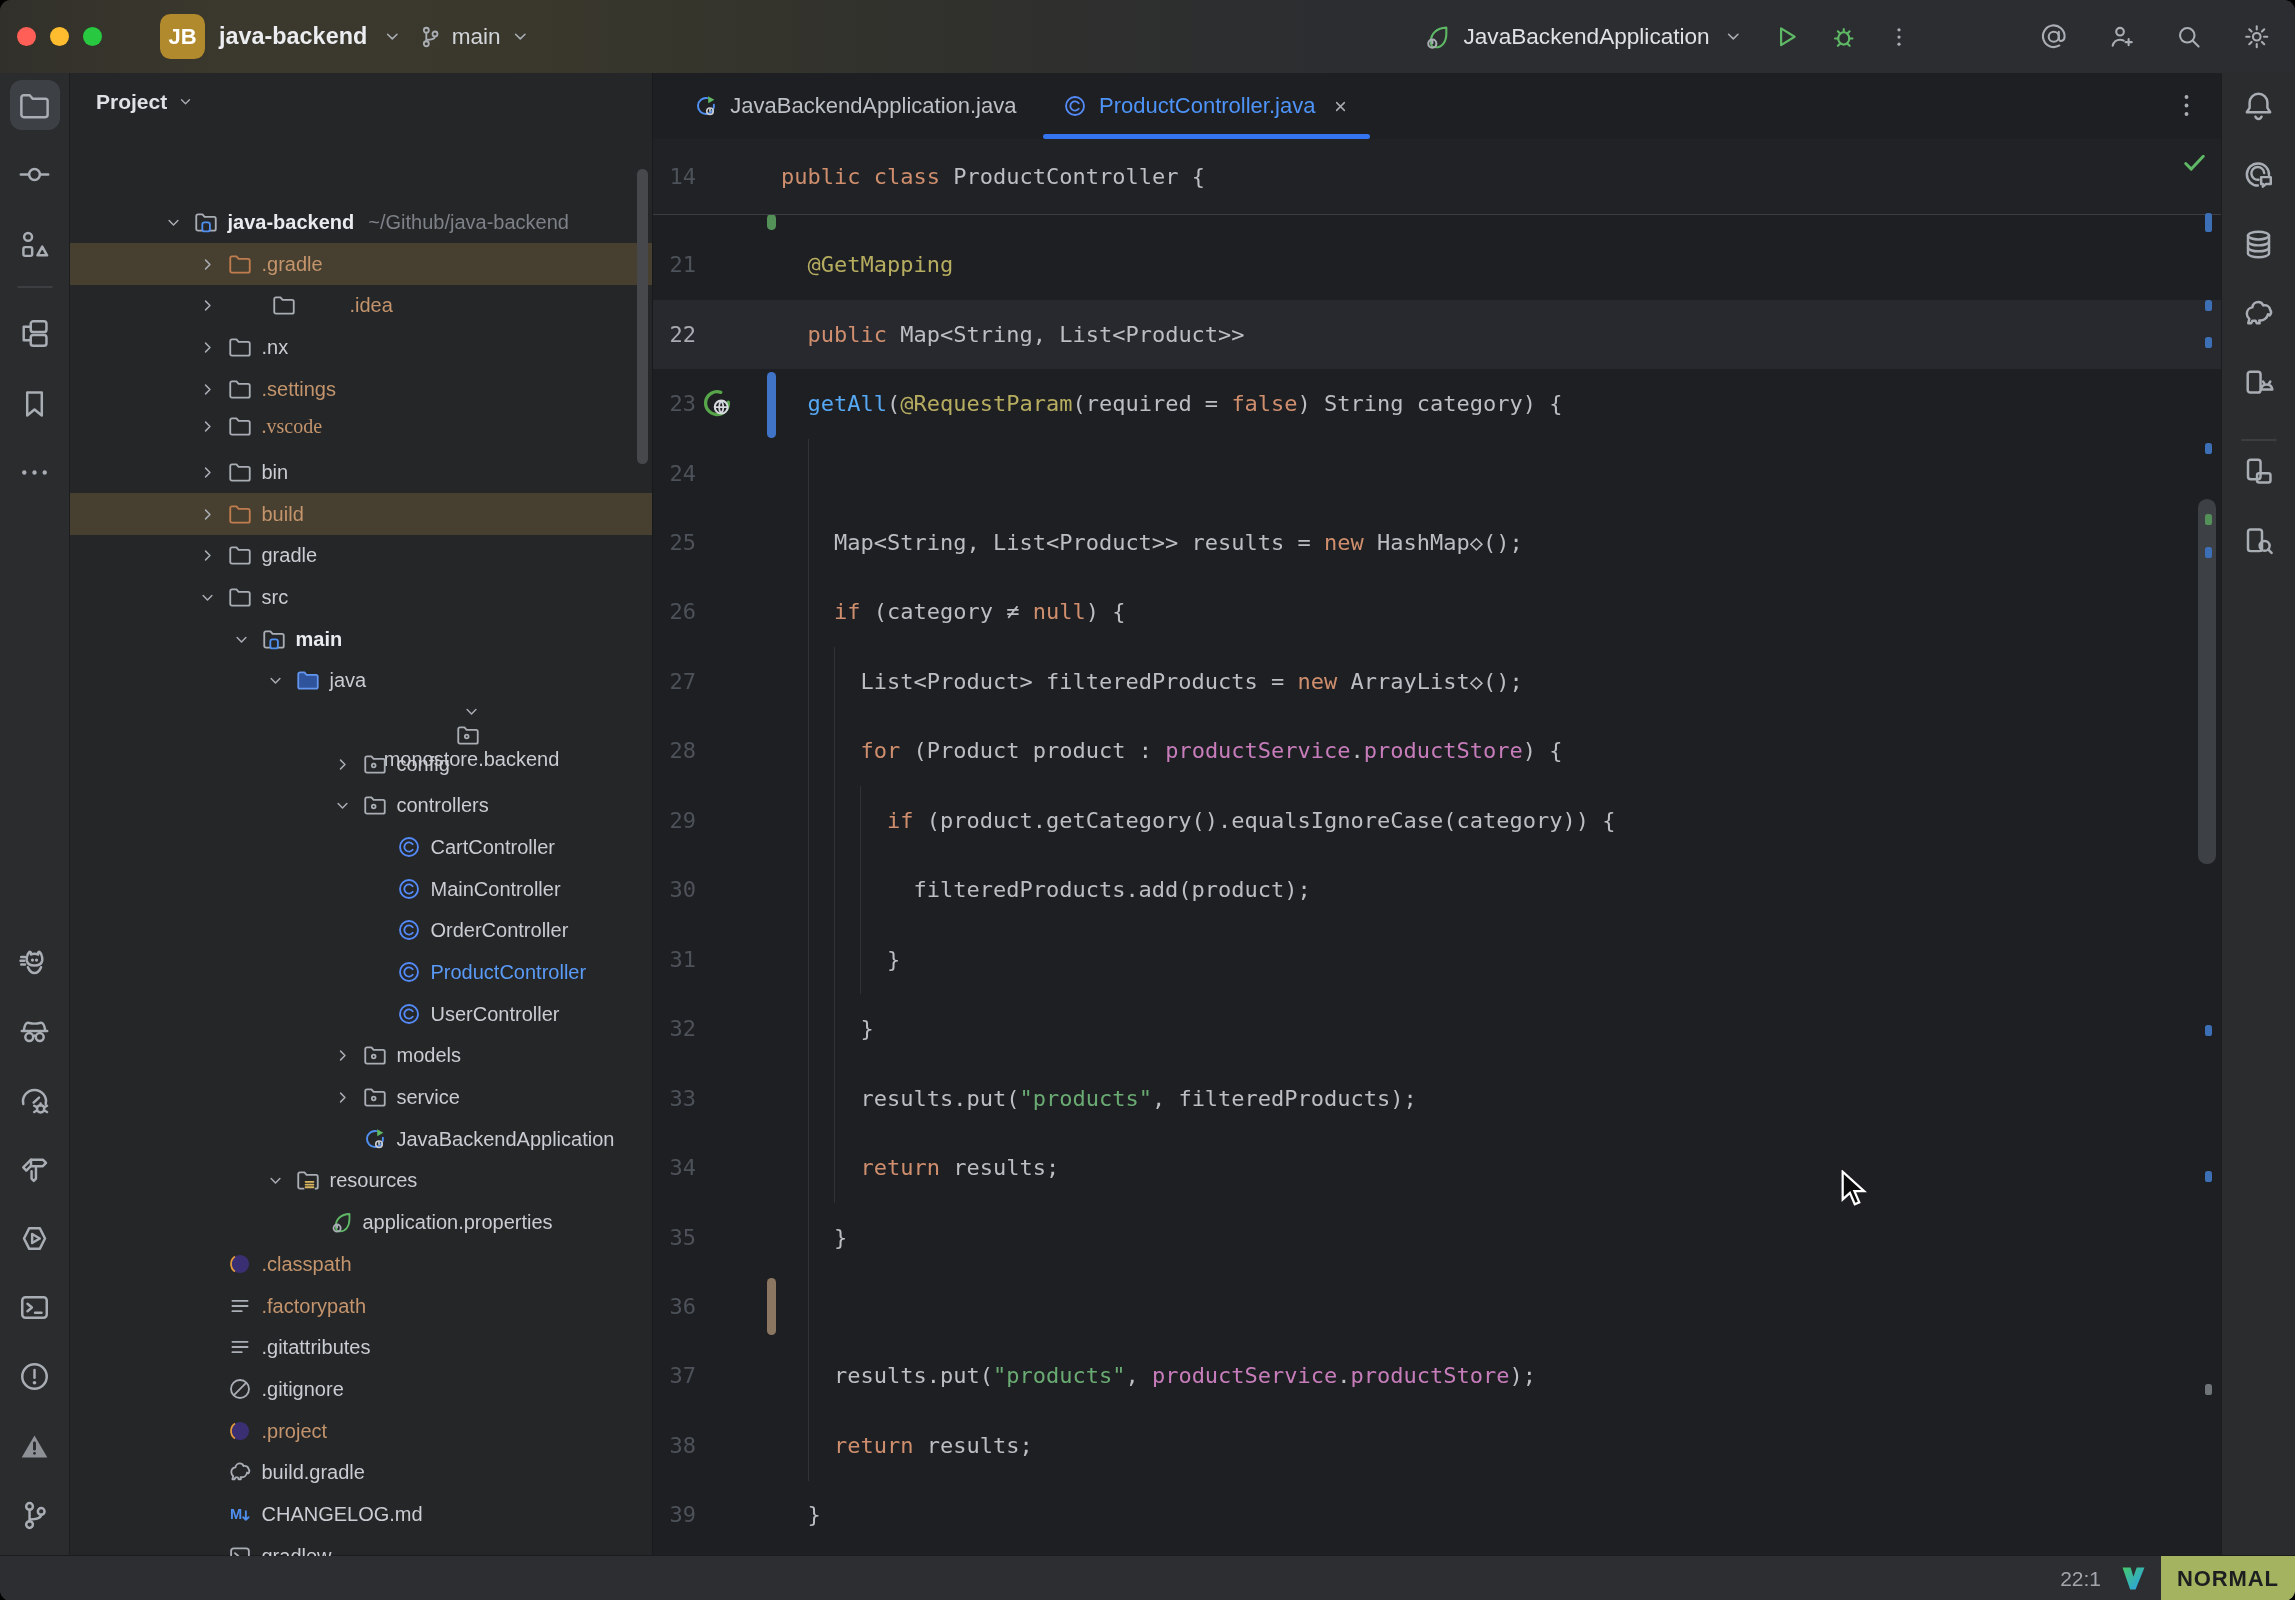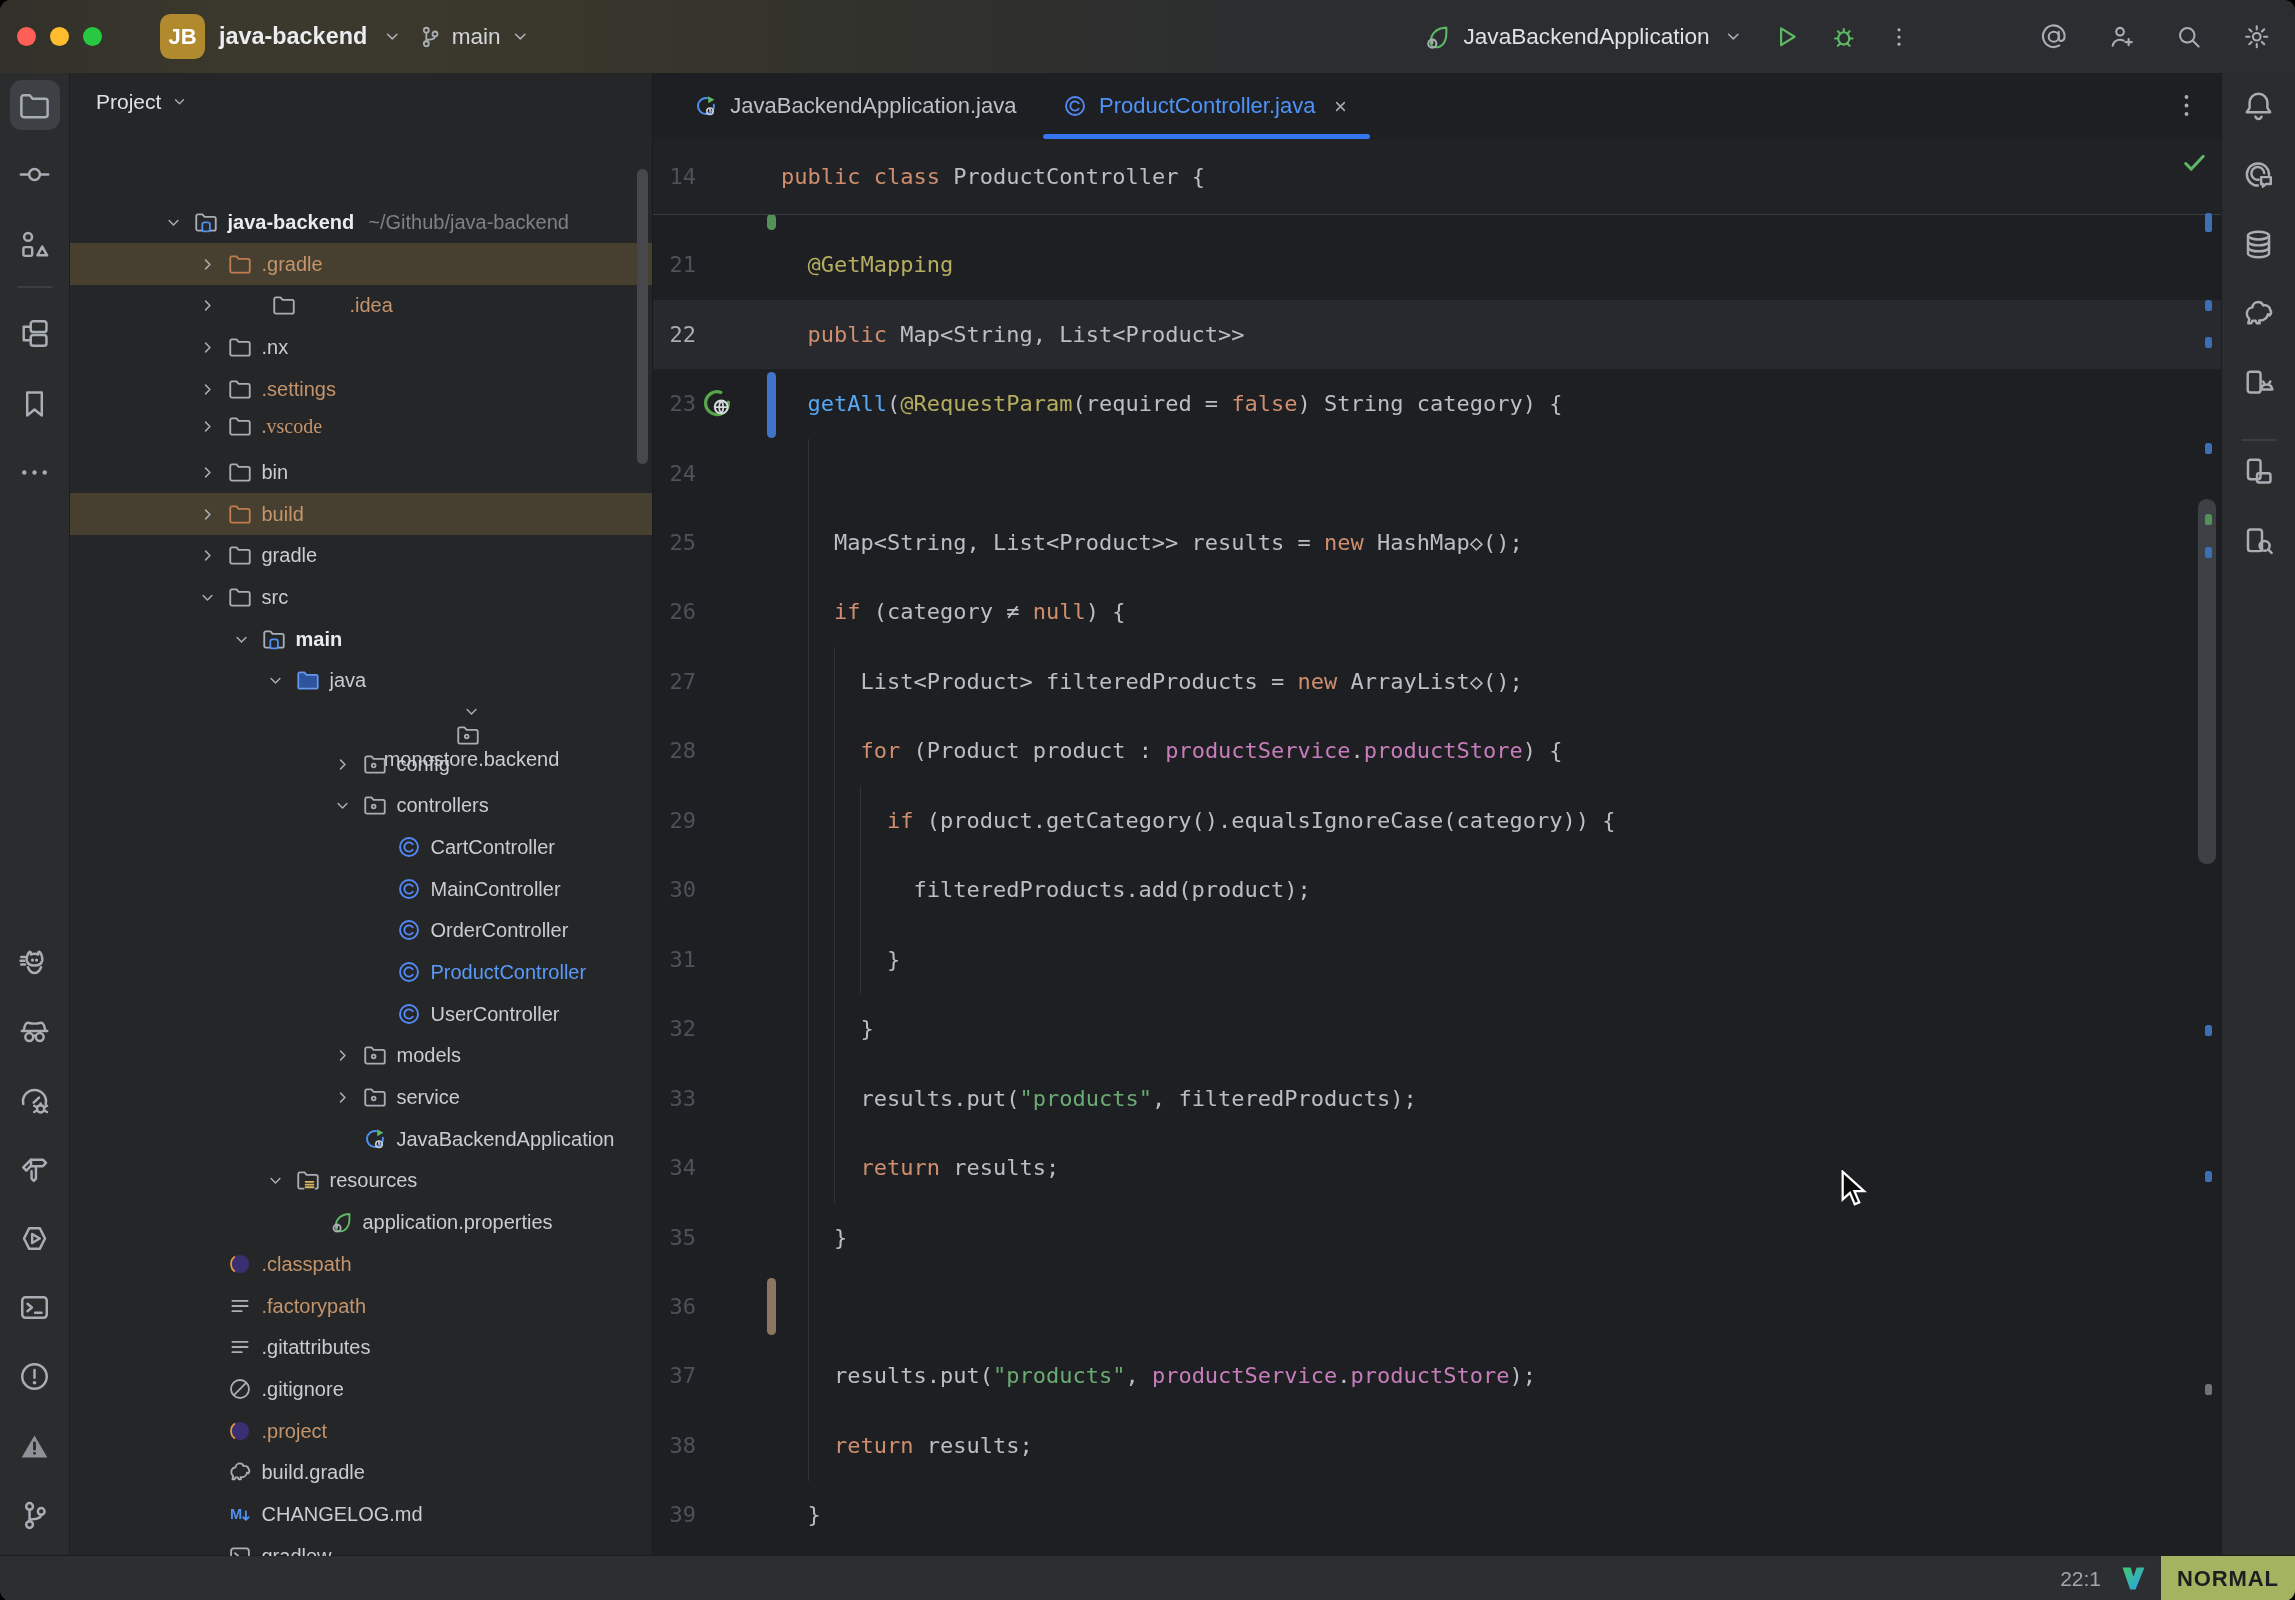--- a/index.html
+++ b/index.html
@@ -25,21 +25,21 @@
   .main{position:absolute;top:73px;bottom:45px;left:0;right:0;display:flex;}
   .stripe{position:relative;background:#2a2c2e;}
   .stripe.left{width:69px;border-right:0.9px solid #1c1d1f;}
   .stripe.right{width:73px;border-left:0.9px solid #1c1d1f;}
   .stripe .sbtn{position:absolute;left:50%;transform:translateX(-50%);width:50px;height:50px;border-radius:12px;display:flex;align-items:center;justify-content:center;}
   .stripe .sbtn.active{background:#3d4045;}
   .stripe .sdivider{position:absolute;left:50%;transform:translateX(-50%);width:35px;height:1.7px;background:#3c3e42;}
 
   
   .panel{position:relative;width:582px;background:#242628;border-right:0.9px solid #18191b;overflow:hidden;}
-  .panel-header{position:absolute;top:8.7px;left:26px;height:40px;display:flex;align-items:center;gap:8.7px;color:#dfe1e5;font-size:21px;font-weight:400;}
+  .panel-header{position:absolute;top:8.7px;left:26px;height:40px;display:flex;align-items:center;gap:8.7px;color:#dfe1e5;font-size:21px;font-weight:700;}
   .tree{position:absolute;top:128px;left:0;right:0;bottom:0;}
   .trow{position:absolute;left:0;right:0;height:42px;display:flex;align-items:center;font-size:20px;color:#c9ccd2;white-space:nowrap;}
   .trow .chev{width:35px;display:inline-flex;justify-content:center;flex:none;}
   .trow .ticn{width:29.5px;display:inline-flex;justify-content:center;flex:none;margin-right:7px;}
   .trow.c-orange{color:#c4946c;}
   .trow.c-selected{color:#5a9bf8;}
   .trow.bold{color:#e9ebee;font-weight:700;}
   .trow .suffix{color:#7d8188;font-weight:400;margin-left:14px;}
   .rowbg-brown{background:#474030;}
   .rowbg-selected{position:absolute;left:8.7px;right:29.5px;top:0.9px;bottom:0.9px;background:#3f4347;border-radius:10.4px;z-index:0;}

